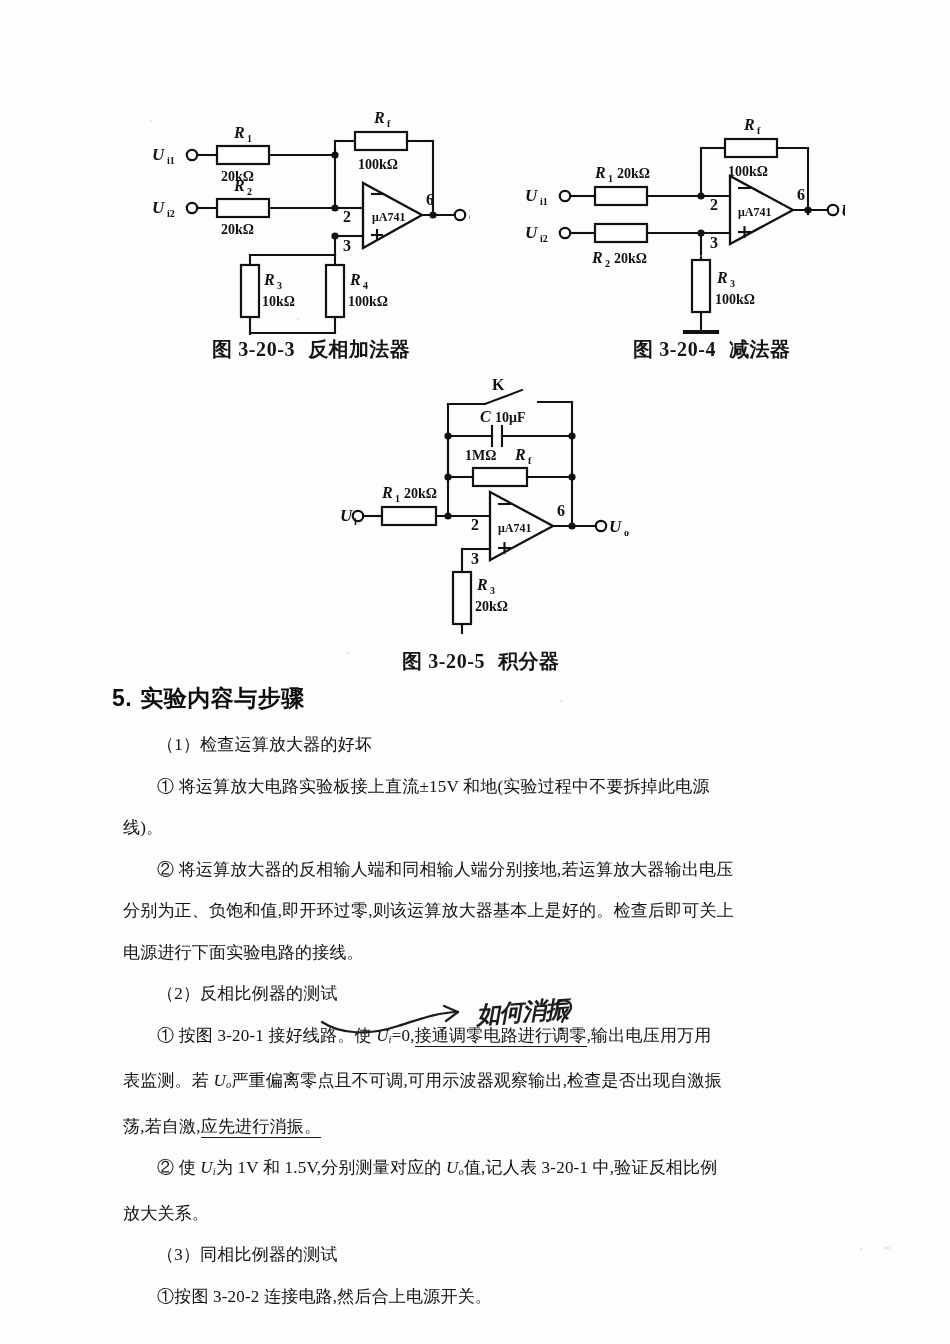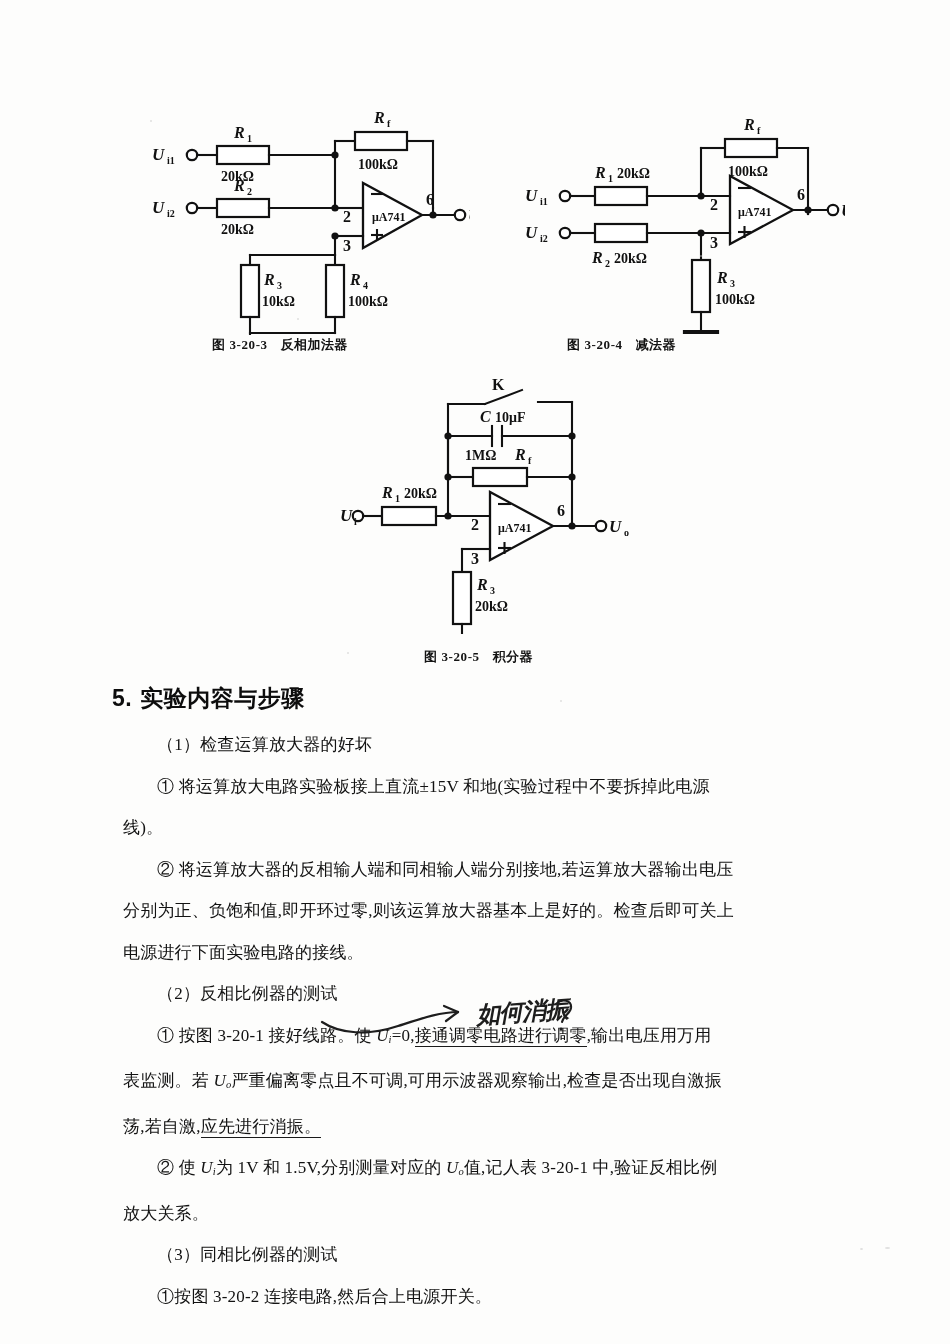--- a/index.html
+++ b/index.html
@@ -29,21 +29,21 @@
     height: 680px;
   }
   .fig {
     position: absolute;
   }
   .fig svg { display: block; }
 
   .cap {
     position: absolute;
     font-family: "Liberation Serif", "DejaVu Serif", serif;
-    font-size: 13px;
+    font-size: 20px;
     font-weight: bold;
     color: #141414;
     white-space: nowrap;
     letter-spacing: .4px;
   }
   .cap .num { font-weight: bold; letter-spacing: .6px; }
   .cap .nm  { margin-left: 13px; }
 
   
   .body {
@@ -275,21 +275,21 @@
           <text x="190" y="196" font-size="14" font-weight="bold">100kΩ</text>
 
           <text x="185" y="102" font-size="16" font-weight="bold">2</text>
           <text x="185" y="140" font-size="16" font-weight="bold">3</text>
           <text x="272" y="92" font-size="16" font-weight="bold">6</text>
           <text x="213" y="108" font-size="12" font-weight="bold">μA741</text>
         </g>
       </svg>
     </div>
 
-    <div class="cap" style="left:567px; top:336px;">
+    <div class="cap" style="left:633px; top:336px;">
       <span class="num">图 3-20-4</span><span class="nm">减法器</span>
     </div>
 
     <div class="fig" style="left:340px; top:374px;">
       <svg width="340" height="260" viewBox="0 0 340 260">
         <g stroke="#111" stroke-width="2.1" fill="none" stroke-linecap="square">
 
           <line x1="108" y1="30" x2="108" y2="103"></line>
           <line x1="108" y1="30" x2="145" y2="30"></line>
           <line x1="145" y1="30" x2="182" y2="16"></line>
@@ -360,21 +360,21 @@
           <text x="135" y="237" font-size="14" font-weight="bold">20kΩ</text>
 
           <text x="131" y="156" font-size="16" font-weight="bold">2</text>
           <text x="131" y="190" font-size="16" font-weight="bold">3</text>
           <text x="217" y="142" font-size="16" font-weight="bold">6</text>
           <text x="158" y="158" font-size="12" font-weight="bold">μA741</text>
         </g>
       </svg>
     </div>
 
-    <div class="cap" style="left:424px; top:648px;">
+    <div class="cap" style="left:402px; top:648px;">
       <span class="num">图 3-20-5</span><span class="nm">积分器</span>
     </div>
   </div>
 
   <div class="body">
 
     <h2 class="sec">
       <span class="dot">5.</span><span>实验内容与步骤</span>
     </h2>
 

